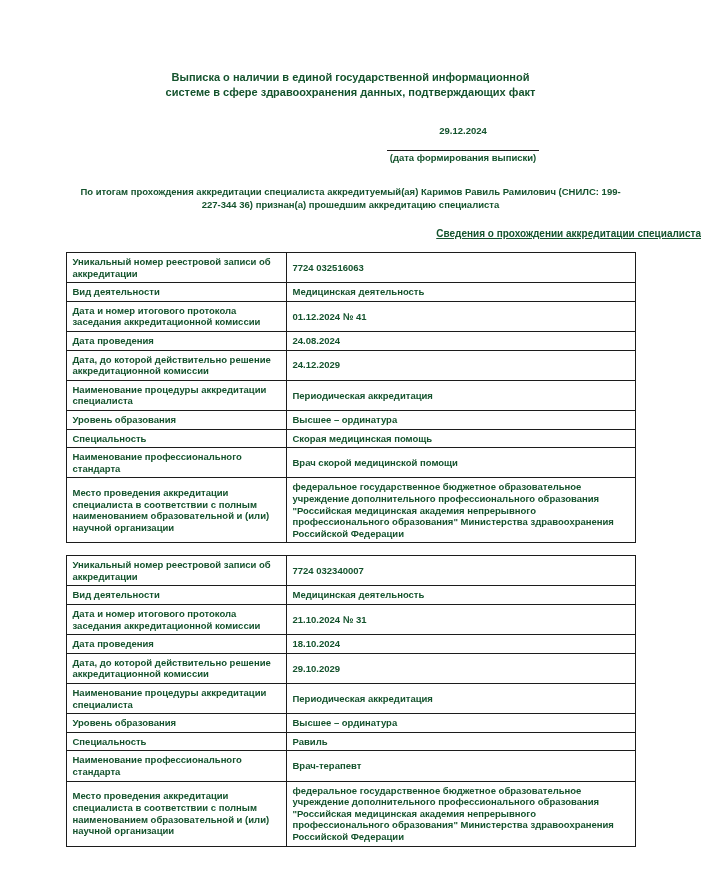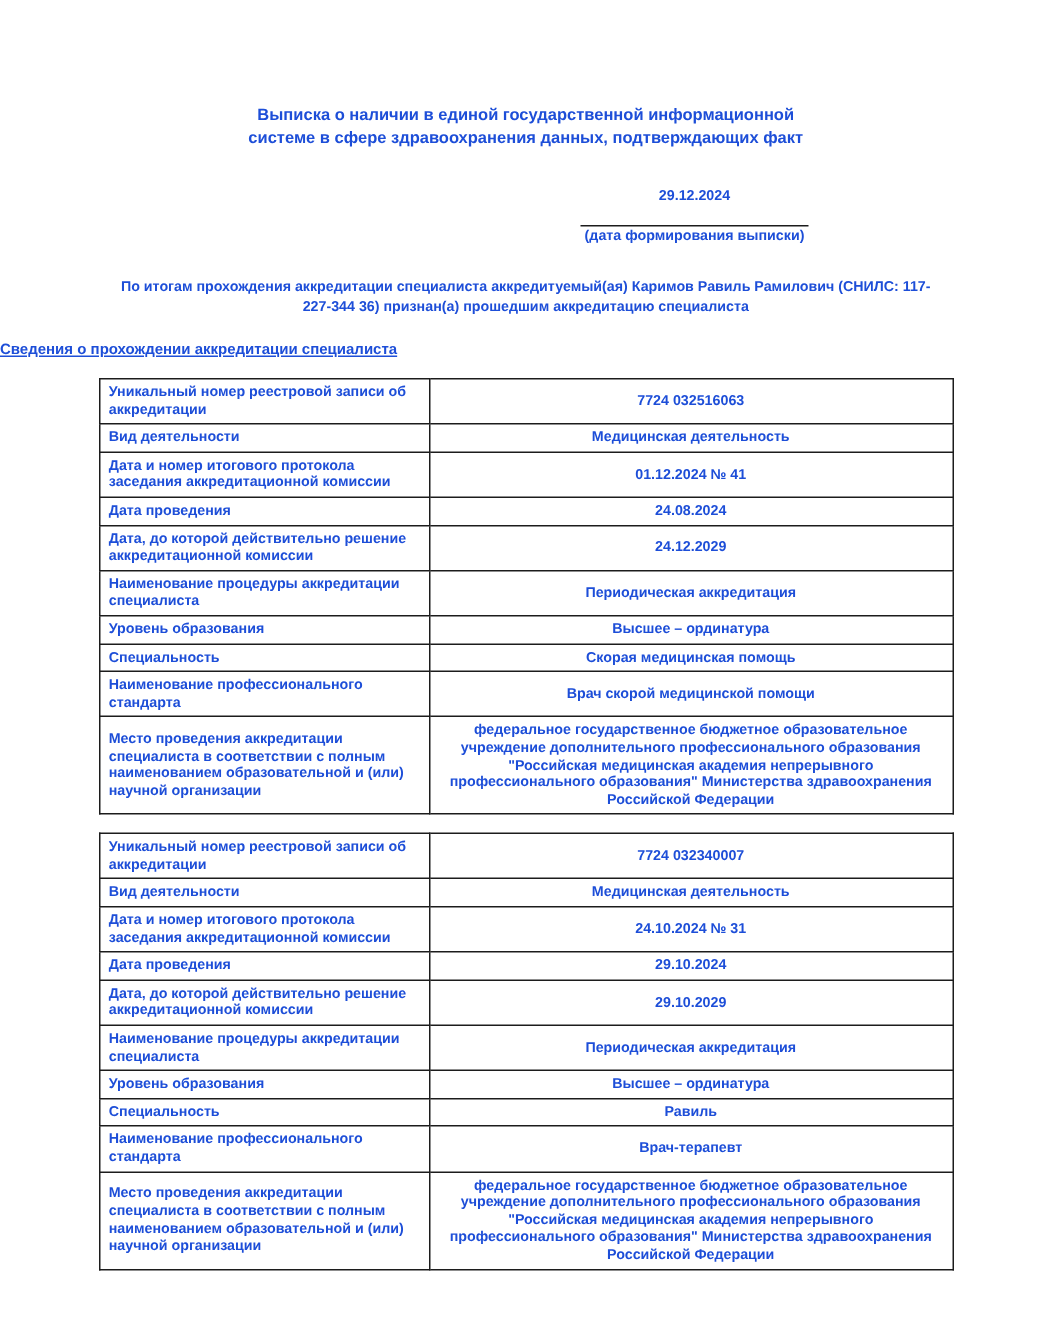--- a/index.html
+++ b/index.html
@@ -8,21 +8,21 @@
     background: #ffffff;
   }
   .page {
     position: relative;
     width: 701px;
     height: 881px;
     background: #ffffff;
     overflow: hidden;
     font-family: "Liberation Sans", sans-serif;
     font-weight: 700;
-    color: #1d4ed8;
+    color: #14532d;
     box-sizing: border-box;
   }
   .doc-title {
     margin-top: 70px;
     text-align: center;
     font-size: 11px;
     line-height: 14.5px;
   }
   .date-block {
     width: 152px;
@@ -42,21 +42,21 @@
   }
   .intro {
     width: 556px;
     margin: 21px auto 0 auto;
     text-align: center;
     font-size: 9.5px;
     line-height: 13px;
   }
   .section-heading {
     margin-top: 17px;
-    text-align: left;
+    text-align: right;
     font-size: 10px;
     text-decoration: underline;
   }
   .registry-heading {
     margin-top: 10px;
     text-align: center;
     font-size: 12.5px;
   }
   table.acc-table {
     width: 543px;
@@ -69,38 +69,38 @@
   }
   table.acc-table td {
     border: 1.5px solid #1c1c1c;
     padding: 3px 6px;
     font-size: 9.5px;
     line-height: 11.6px;
     vertical-align: middle;
     word-wrap: break-word;
   }
   td.label-cell { width: 207px; }
-  td.value-cell { width: 336px; text-align: center; }
+  td.value-cell { width: 336px; }
 </style>
 </head>
 <body>
 
 <div class="page">
 
   <div class="doc-title">
     <div>Выписка о наличии в единой государственной информационной</div>
     <div>системе в сфере здравоохранения данных, подтверждающих факт</div>
   </div>
 
   <div class="date-block">
     <span class="date-value">29.12.2024</span>
     <span class="date-caption">(дата формирования выписки)</span>
   </div>
 
-  <div class="intro">По итогам прохождения аккредитации специалиста аккредитуемый(ая) Каримов Равиль Рамилович (СНИЛС: 117-227-344 36) признан(а) прошедшим аккредитацию специалиста</div>
+  <div class="intro">По итогам прохождения аккредитации специалиста аккредитуемый(ая) Каримов Равиль Рамилович (СНИЛС: 199-227-344 36) признан(а) прошедшим аккредитацию специалиста</div>
 
   <div class="section-heading">Сведения о прохождении аккредитации специалиста</div>
 
 
   <table class="acc-table">
     <tbody>
       <tr>
         <td class="label-cell">Уникальный номер реестровой записи об аккредитации</td>
         <td class="value-cell">7724 032516063</td>
       </tr>
@@ -148,25 +148,25 @@
       <tr>
         <td class="label-cell">Уникальный номер реестровой записи об аккредитации</td>
         <td class="value-cell">7724 032340007</td>
       </tr>
       <tr>
         <td class="label-cell">Вид деятельности</td>
         <td class="value-cell">Медицинская деятельность</td>
       </tr>
       <tr>
         <td class="label-cell">Дата и номер итогового протокола заседания аккредитационной комиссии</td>
-        <td class="value-cell">24.10.2024 № 31</td>
+        <td class="value-cell">21.10.2024 № 31</td>
       </tr>
       <tr>
         <td class="label-cell">Дата проведения</td>
-        <td class="value-cell">29.10.2024</td>
+        <td class="value-cell">18.10.2024</td>
       </tr>
       <tr>
         <td class="label-cell">Дата, до которой действительно решение аккредитационной комиссии</td>
         <td class="value-cell">29.10.2029</td>
       </tr>
       <tr>
         <td class="label-cell">Наименование процедуры аккредитации специалиста</td>
         <td class="value-cell">Периодическая аккредитация</td>
       </tr>
       <tr>

